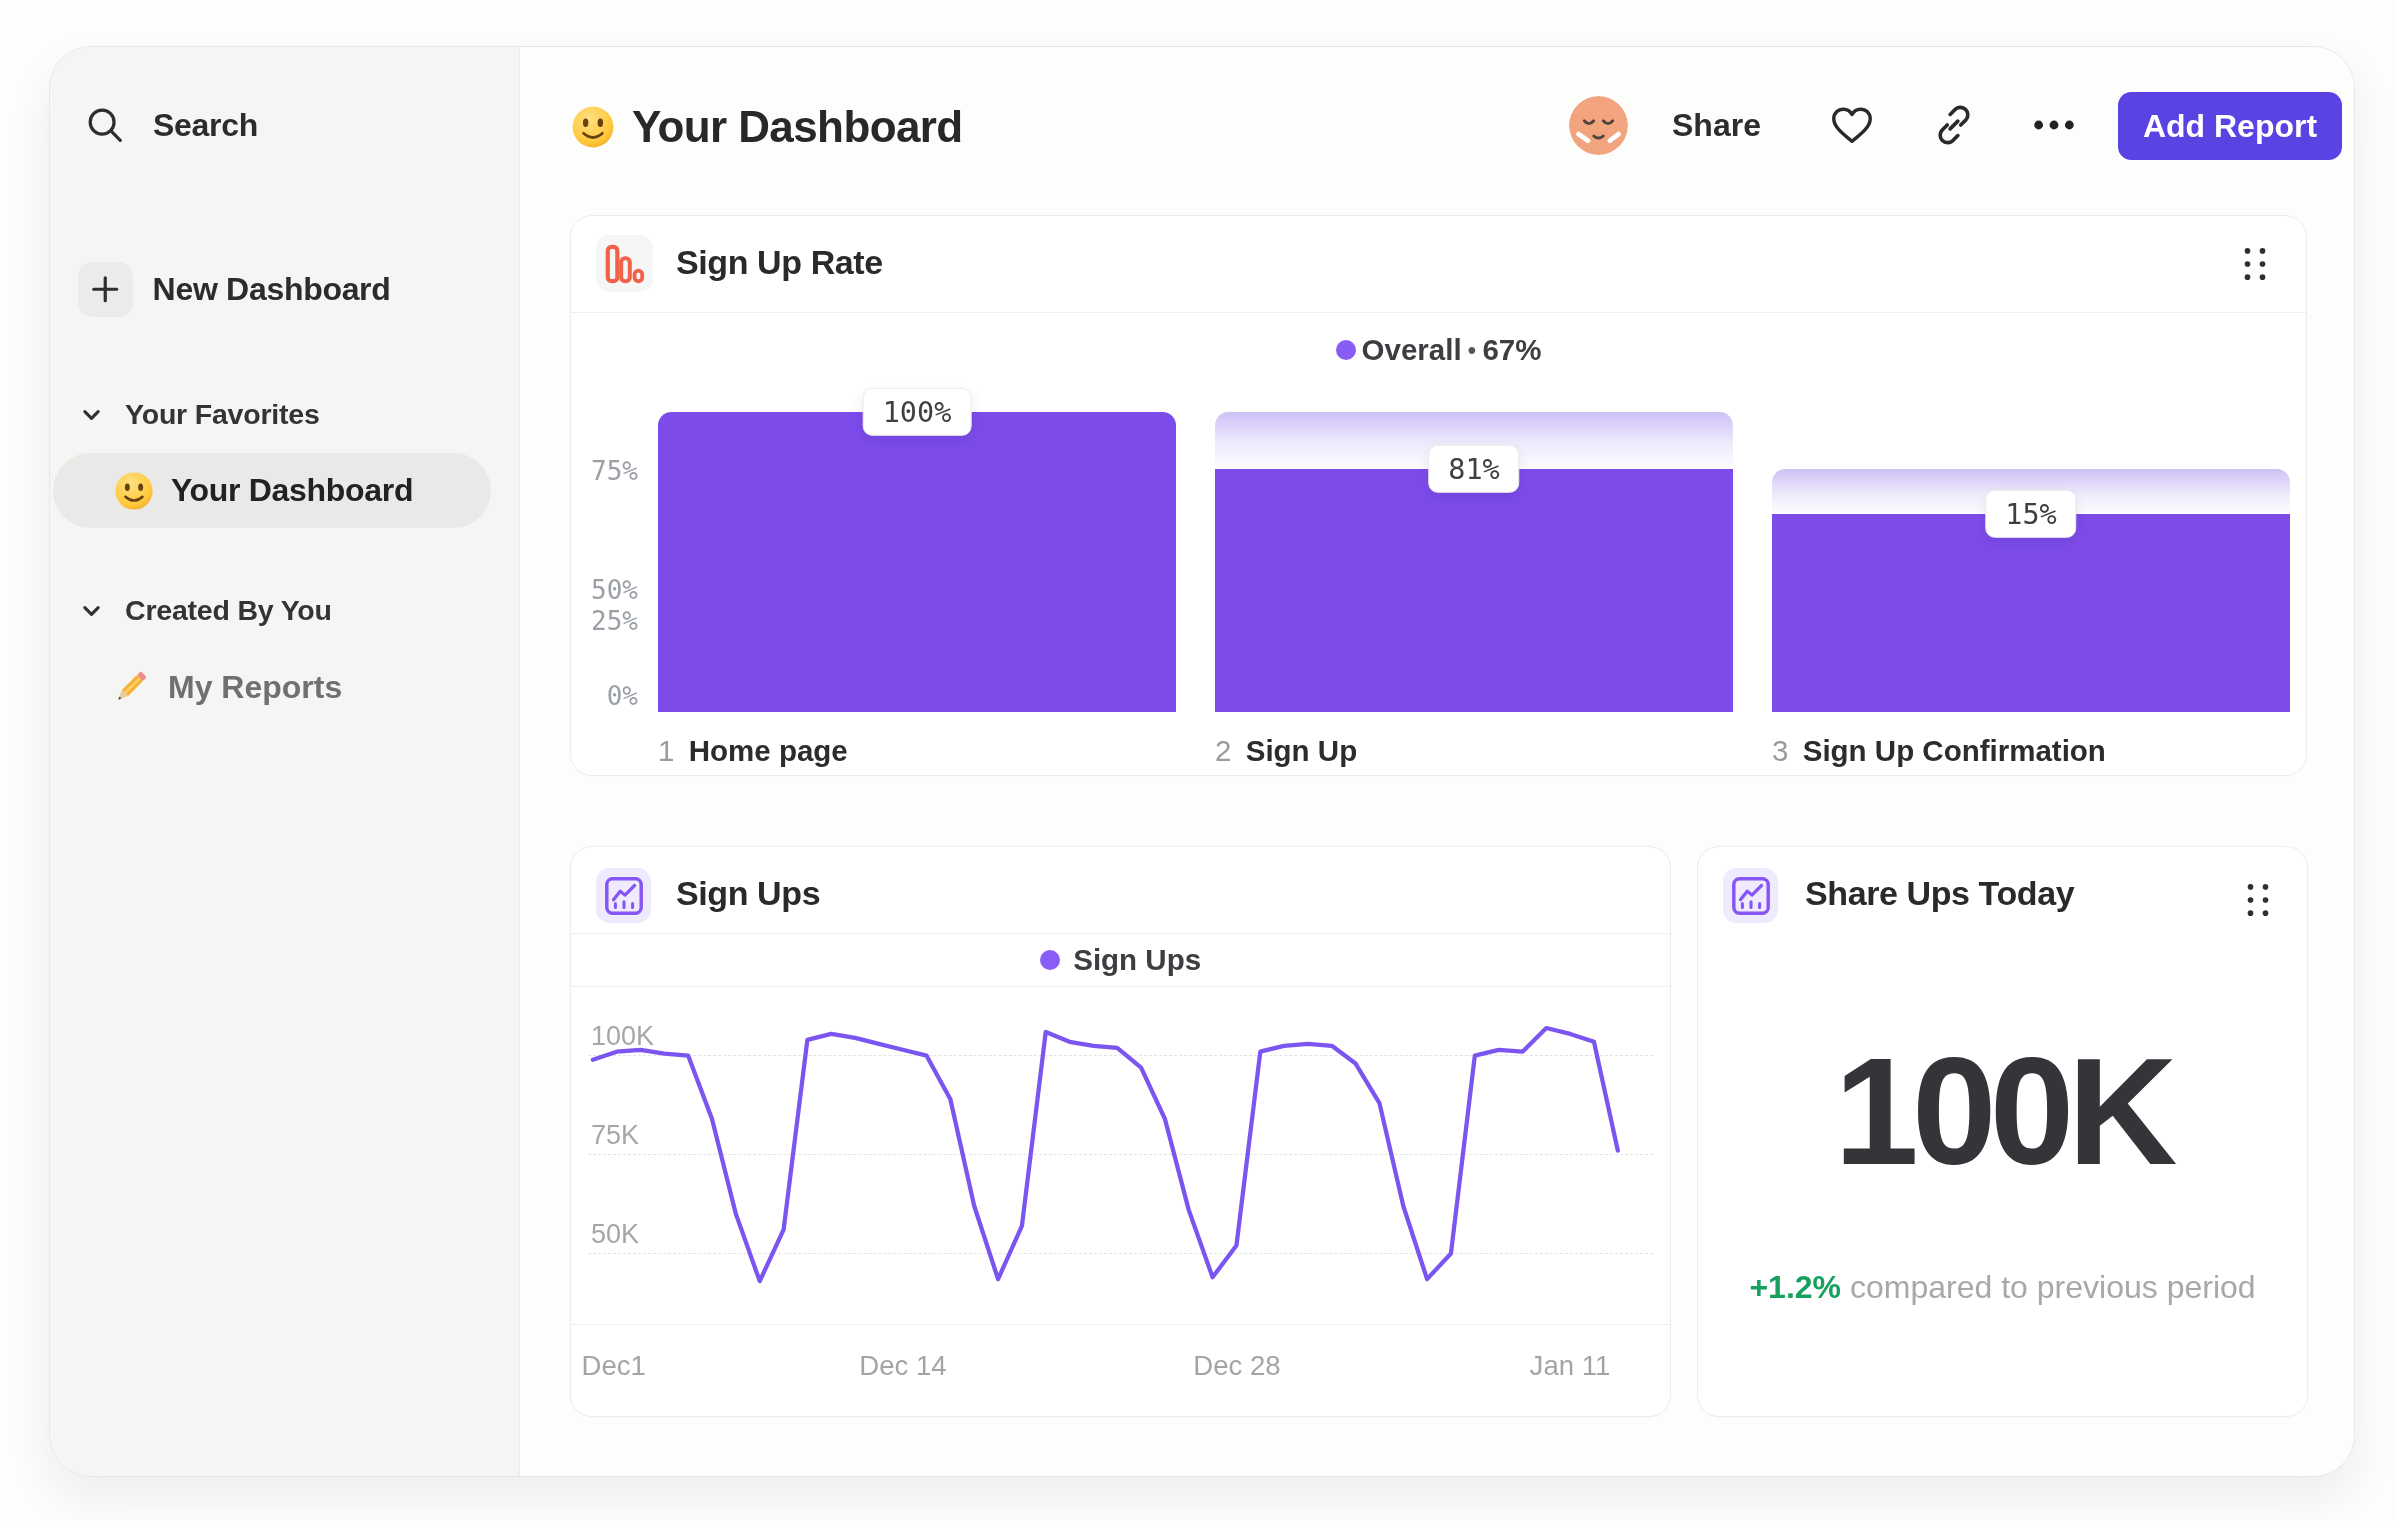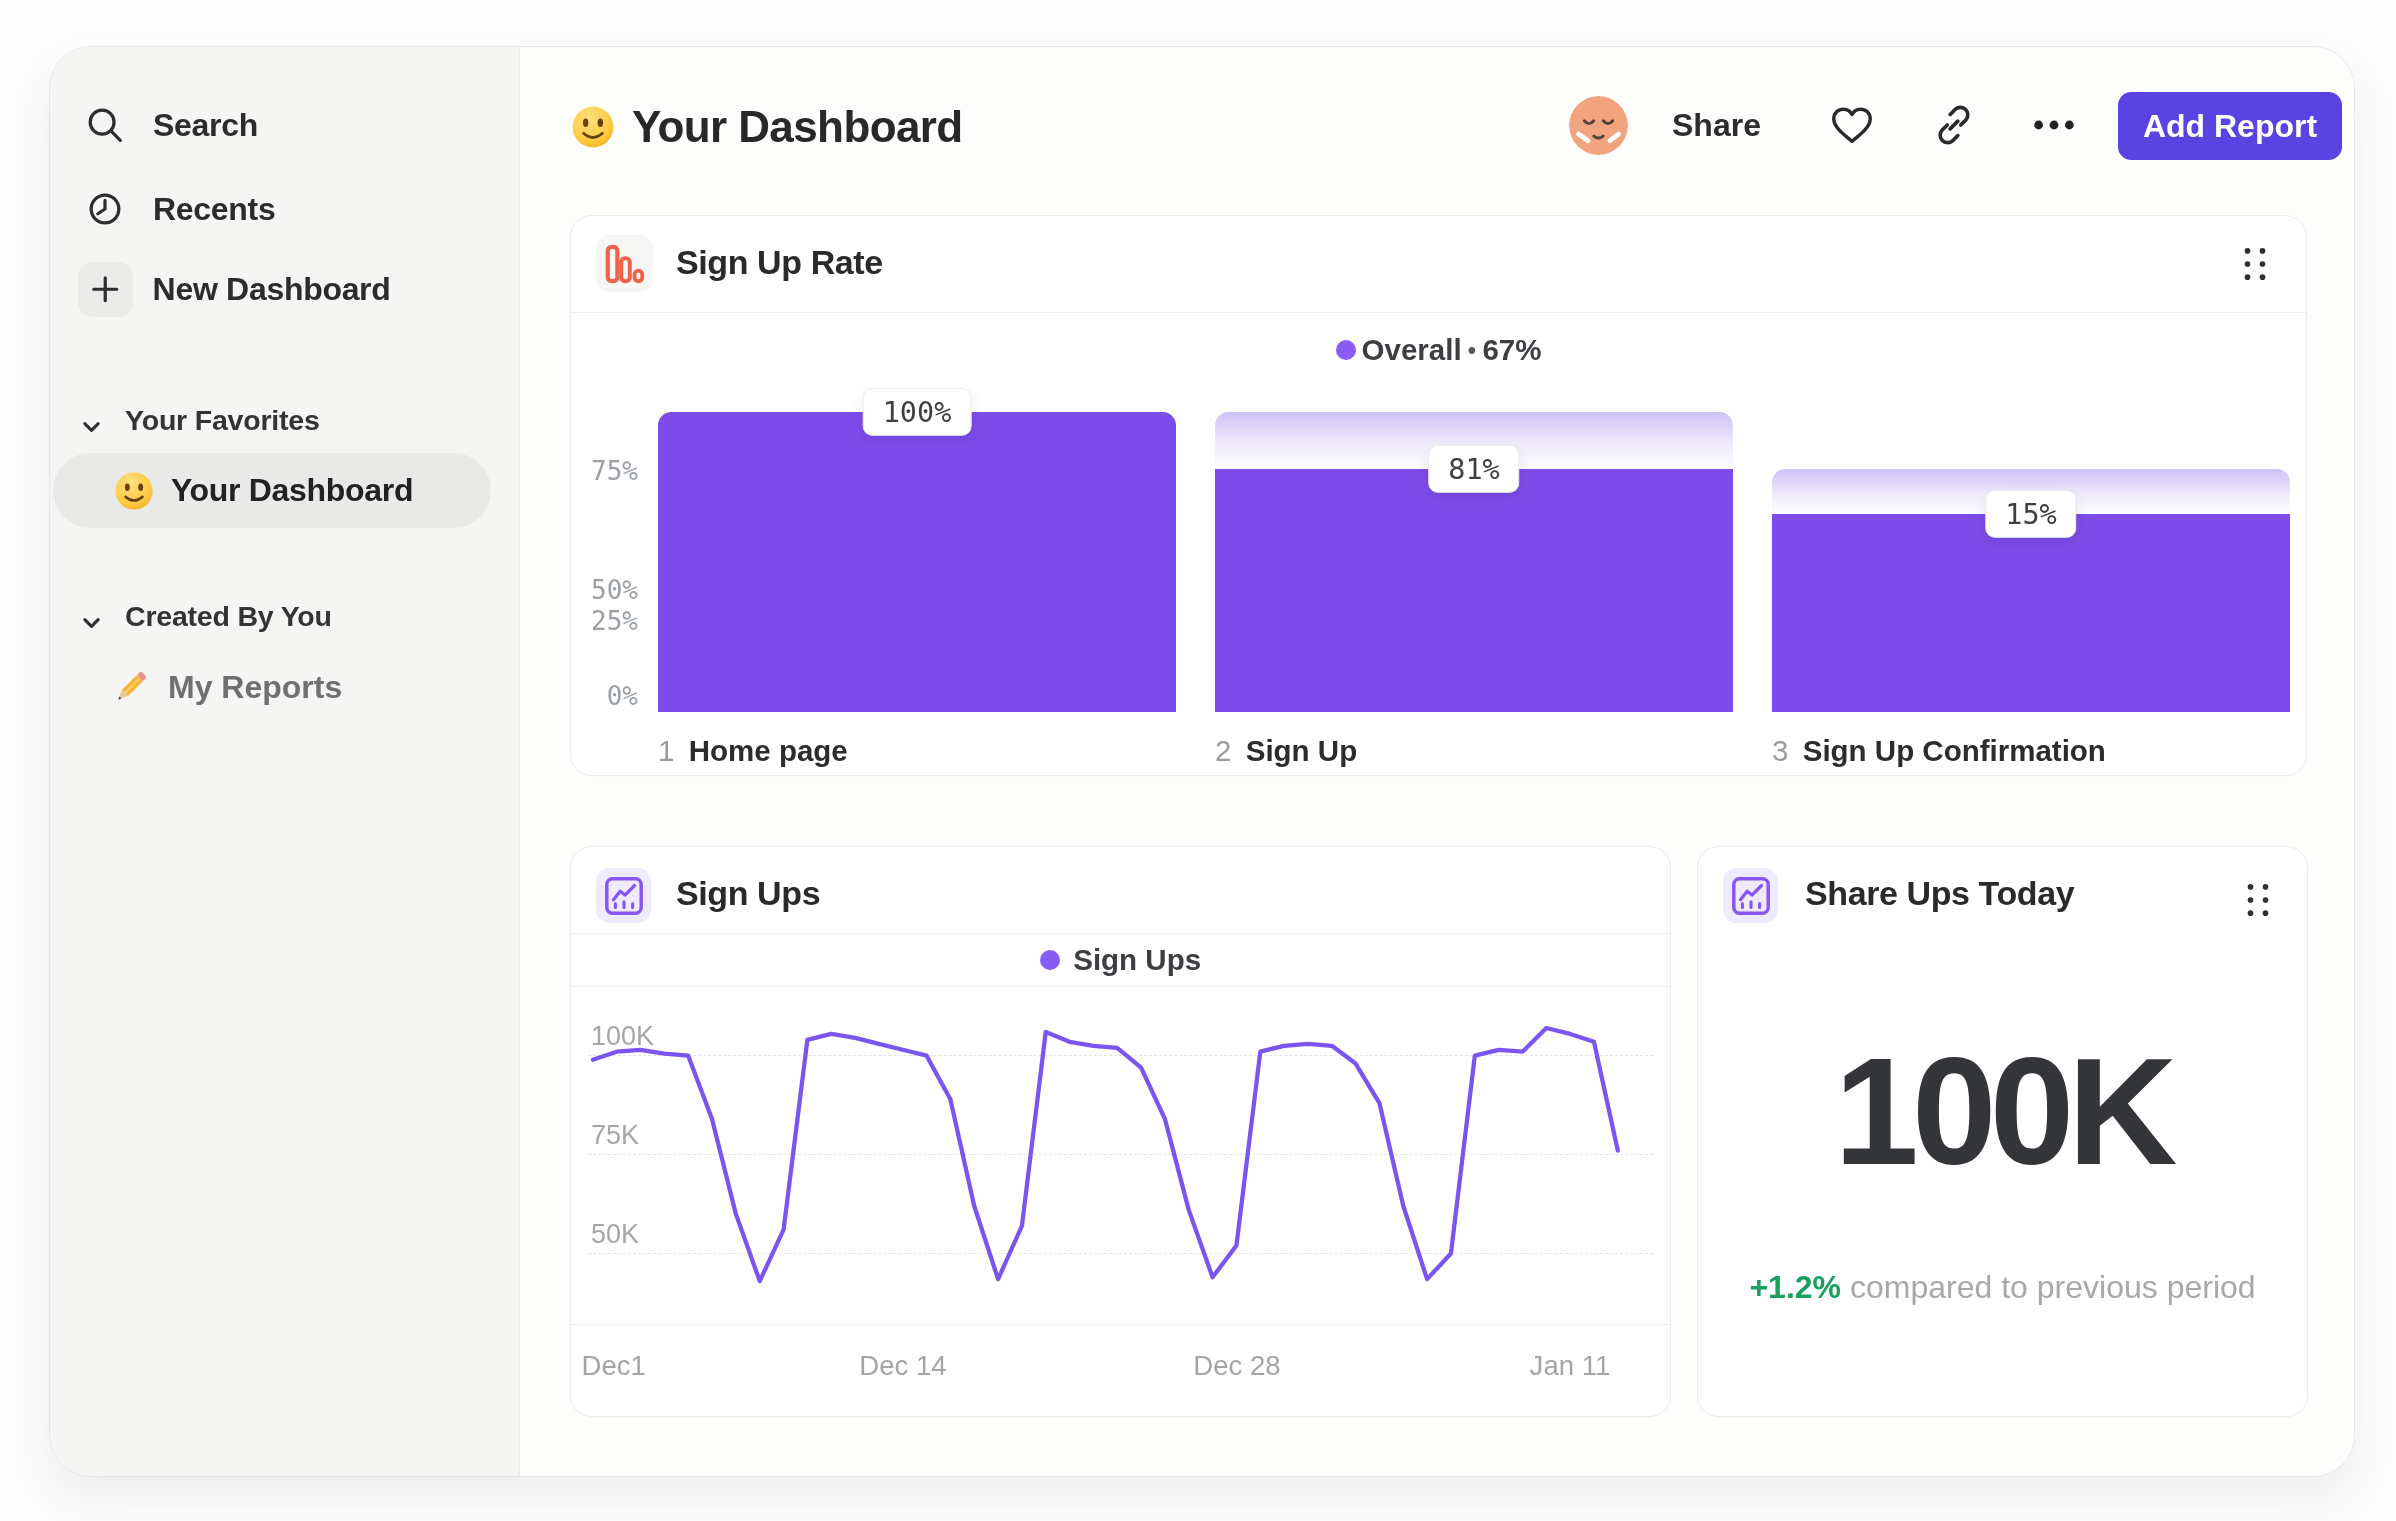--- a/index.html
+++ b/index.html
@@ -13,21 +13,21 @@
   
   .sidebar{position:absolute;left:0;top:0;bottom:0;width:470px;background:#f5f5f3;border-right:1.4px solid #eaeae8}
   .srow{position:absolute;left:0;right:0;display:flex;align-items:center;cursor:pointer}
   .srow .slabel{font-size:32px;font-weight:600;color:#2c2c2e;letter-spacing:-0.3px}
   .row-search{top:38px;height:80px}
   .row-recents{top:122px;height:80px}
   .row-newdash{top:198px;height:88px}
   .sicon{width:42px;height:42px;margin-left:34px;margin-right:27px;flex:0 0 auto}
   .plus-sq{width:55px;height:55px;margin-left:27.6px;margin-right:20px;background:#ebebe9;border-radius:15px;
     display:flex;align-items:center;justify-content:center}
-  .sec-head{position:absolute;left:0;right:0;height:46px;display:flex;align-items:flex-end;cursor:pointer}
+  .sec-head{position:absolute;left:0;right:0;height:46px;display:flex;align-items:center;cursor:pointer}
   .sec-head .chev{margin-left:31px;margin-right:23px;width:21px;height:21px}
   .sec-head .stitle{font-size:28.5px;font-weight:700;color:#343436;letter-spacing:-0.2px}
   .sec-fav{top:344px}
   .sec-created{top:540px}
   .pill{position:absolute;left:2.9px;top:406px;width:438px;height:75px;background:#e9e9e7;border-radius:38px;
     display:flex;align-items:center;cursor:pointer}
   .pill .emoji{width:40px;height:40px;margin-left:61px;margin-right:17px}
   .pill .plabel{font-size:32px;font-weight:600;color:#222224;letter-spacing:-0.3px}
   .row-reports{top:600px;height:80px}
   .row-reports .emoji{width:40px;height:40px;margin-left:61px;margin-right:17px}
@@ -100,27 +100,20 @@
     <aside class="sidebar">
 
       <div class="srow row-search">
         <svg class="sicon" viewBox="0 0 44 44" fill="none">
           <circle cx="19" cy="19" r="12.5" stroke="#2e2e30" stroke-width="3.4"></circle>
           <line x1="28.5" y1="28.5" x2="38" y2="38" stroke="#2e2e30" stroke-width="3.4" stroke-linecap="round"></line>
         </svg>
         <span class="slabel">Search</span>
       </div>
 
-      <div class="srow row-recents">
-        <svg class="sicon" viewBox="0 0 44 44" fill="none">
-          <circle cx="22" cy="22" r="14.5" stroke="#2e2e30" stroke-width="3.4"></circle>
-          <polyline points="22,13 22,22 14.5,27" stroke="#2e2e30" stroke-width="3.4" fill="none" stroke-linecap="round" stroke-linejoin="round"></polyline>
-        </svg>
-        <span class="slabel">Recents</span>
-      </div>
 
       <div class="srow row-newdash">
         <span class="plus-sq">
           <svg width="28.5" height="28.5" viewBox="0 0 30 30" fill="none">
             <line x1="15" y1="3" x2="15" y2="27" stroke="#2e2e30" stroke-width="3.4" stroke-linecap="round"></line>
             <line x1="3" y1="15" x2="27" y2="15" stroke="#2e2e30" stroke-width="3.4" stroke-linecap="round"></line>
           </svg>
         </span>
         <span class="slabel">New Dashboard</span>
       </div>

